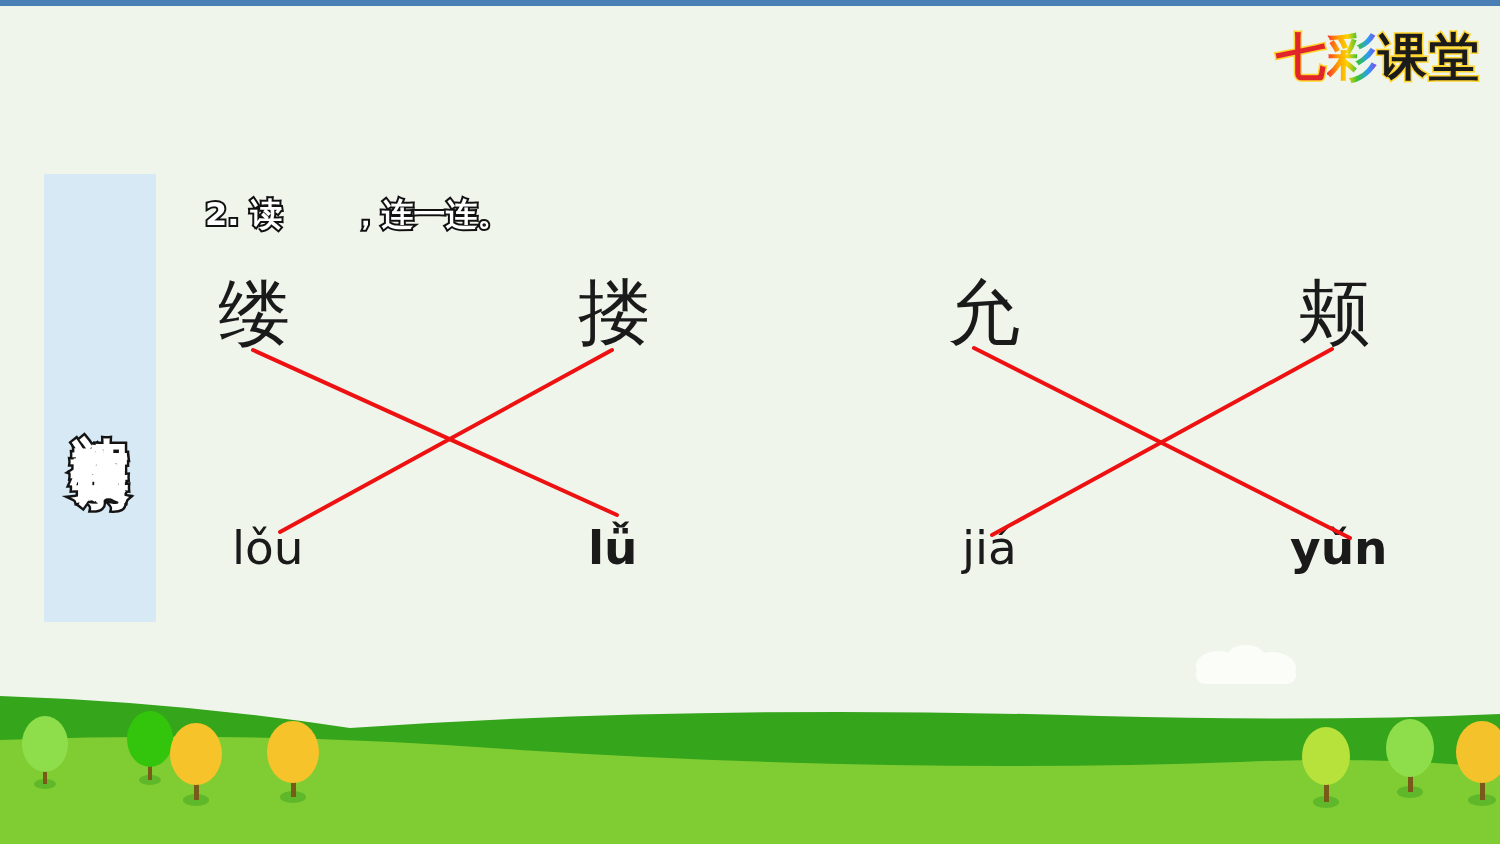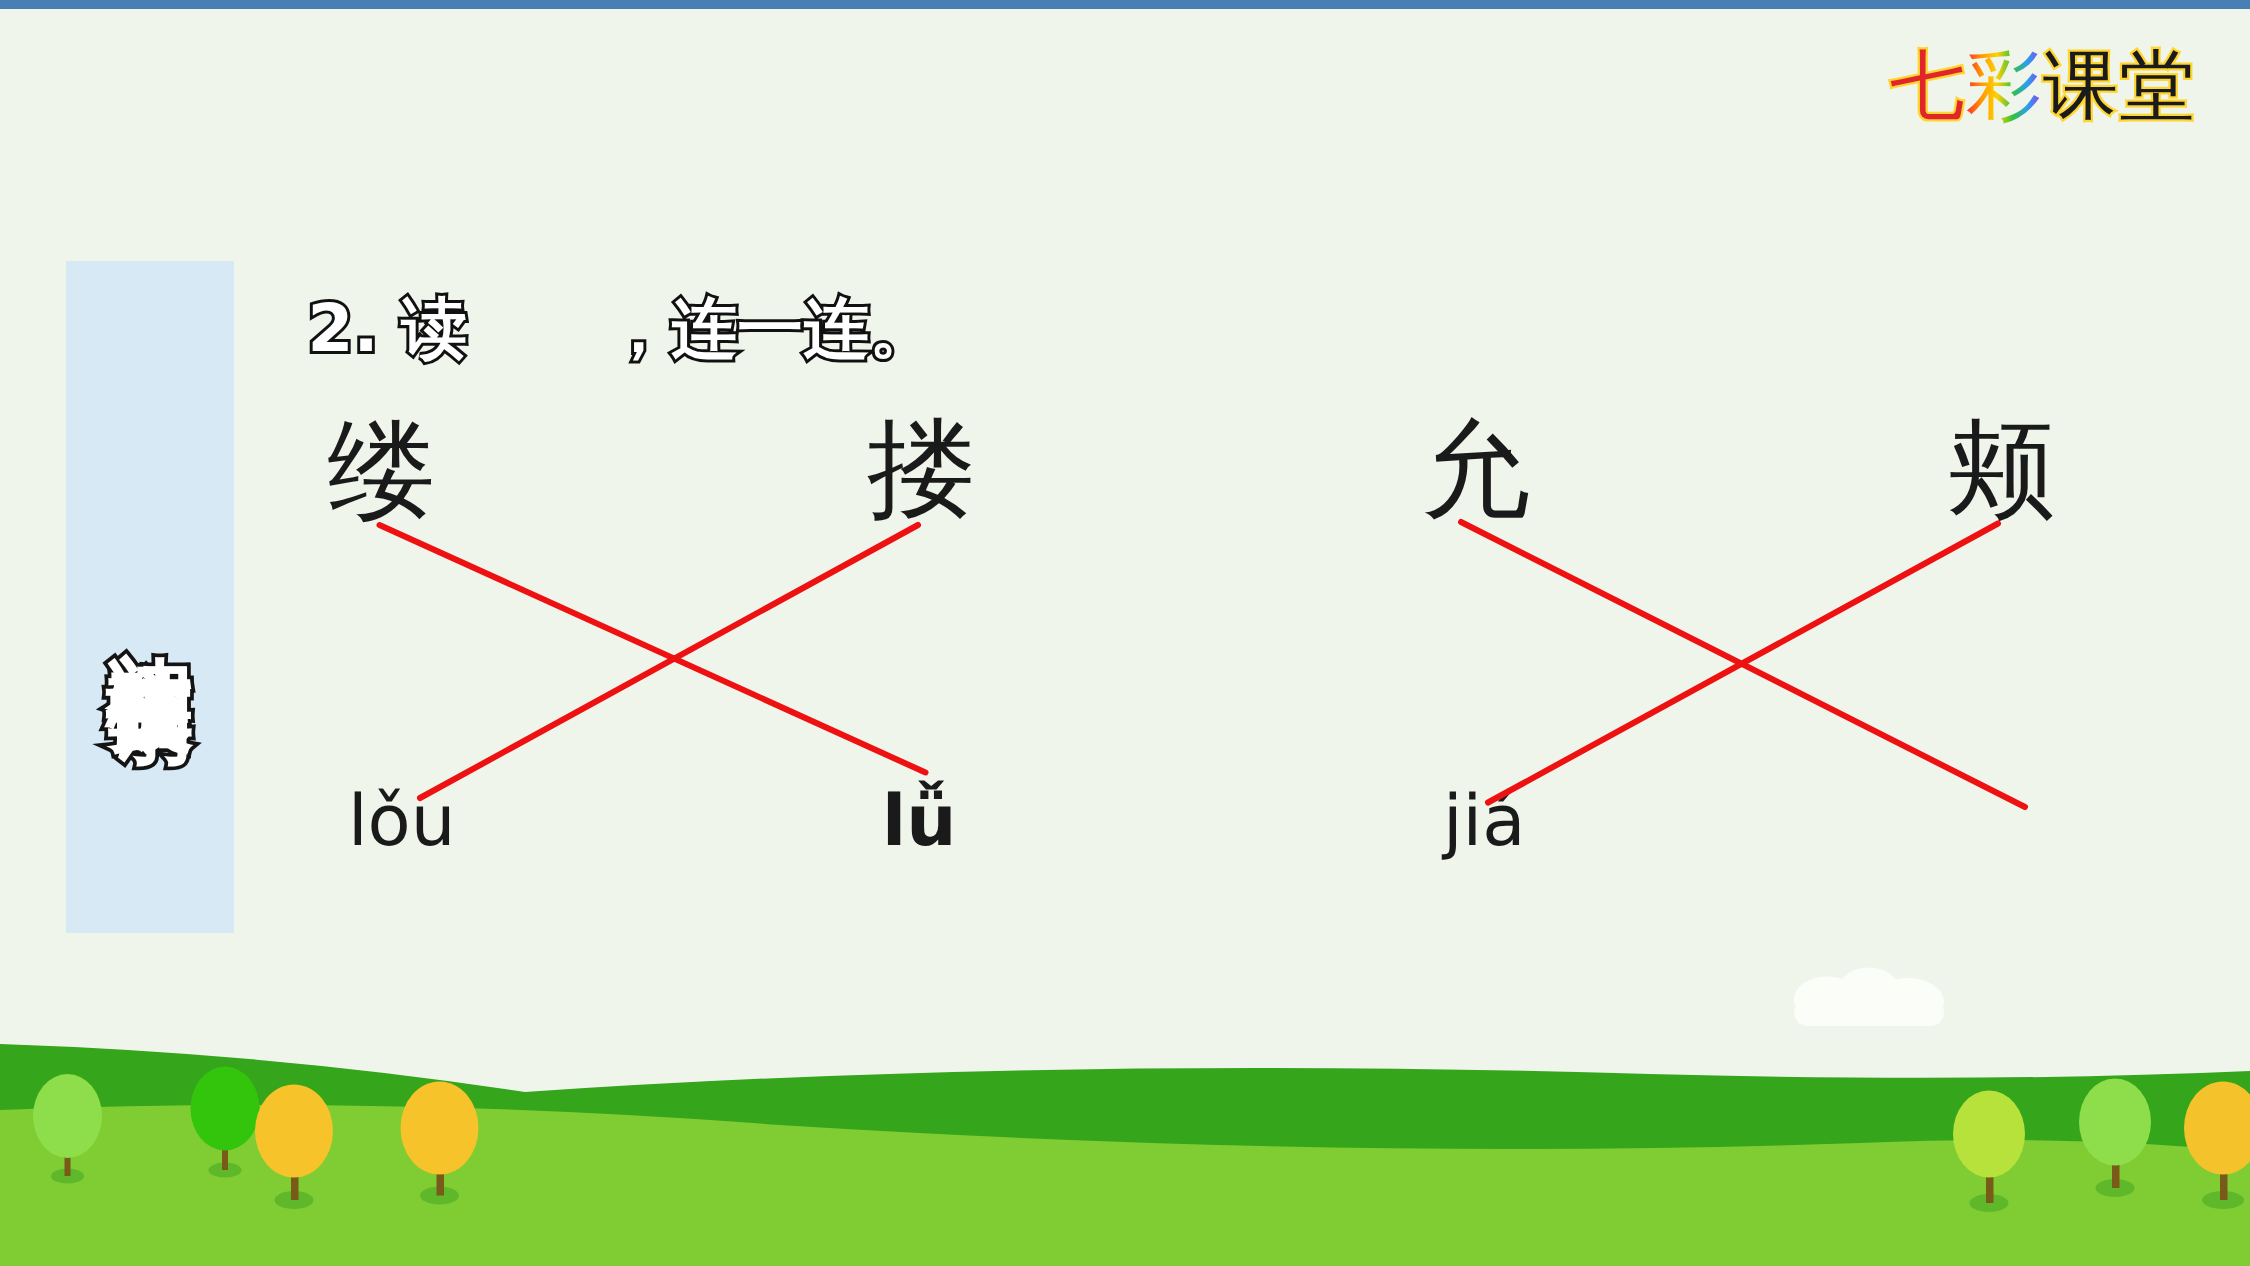--- a/index.html
+++ b/index.html
@@ -32,23 +32,23 @@
     right: 20px;
     width: 220px;
     height: 78px;
   }
   #logo .logo-text {
     position: absolute;
     left: 0; top: 0;
     width: 220px;
     height: 78px;
     line-height: 78px;
-    text-align: left;
-    font-family: "DejaVu Sans", sans-serif;
-    font-weight: normal;
+    text-align: right;
+    font-family: "DejaVu Sans", sans-serif;
+    font-weight: bold;
     font-size: 50px;
     letter-spacing: 1px;
     white-space: nowrap;
   }
   #logo .lg-a {
     color: #e0262b;
     -webkit-text-stroke: 3px #ffd630;
     paint-order: stroke fill;
   }
   #logo .lg-b {
@@ -89,21 +89,21 @@
     white-space: nowrap;
   }
 
   
   #prompt {
     position: absolute;
     left: 205px;
     top: 198px;
     font-family: "DejaVu Sans", sans-serif;
     font-weight: bold;
-    font-size: 44px;
+    font-size: 32px;
     line-height: 1;
     color: #ffffff;
     -webkit-text-stroke: 4px #111111;
     paint-order: stroke fill;
     white-space: pre;
   }
 
   
   .match-group {
     position: absolute;
@@ -181,20 +181,21 @@
     <svg class="match-lines" viewBox="0 0 500 330">
       <line x1="53" y1="80" x2="417" y2="245" stroke="#ee1111" stroke-width="4" stroke-linecap="round"></line>
       <line x1="412" y1="80" x2="80" y2="262" stroke="#ee1111" stroke-width="4" stroke-linecap="round"></line>
     </svg>
   </div>
 
   <div class="match-group" id="group-right">
     <div class="hanzi slot-a">允</div>
     <div class="hanzi slot-b">颊</div>
     <div class="pinyin slot-a">jiá</div>
+    <div class="pinyin slot-b">yǔn</div>
     <svg class="match-lines" viewBox="0 0 500 330">
       <line x1="44" y1="78" x2="420" y2="268" stroke="#ee1111" stroke-width="4" stroke-linecap="round"></line>
       <line x1="402" y1="79" x2="62" y2="265" stroke="#ee1111" stroke-width="4" stroke-linecap="round"></line>
     </svg>
   </div>
 
   <svg id="scenery" viewBox="0 0 1500 200" preserveAspectRatio="none">
 
     <g fill="#fbfdf8">
       <ellipse cx="1218" cy="22" rx="22" ry="15"></ellipse>

